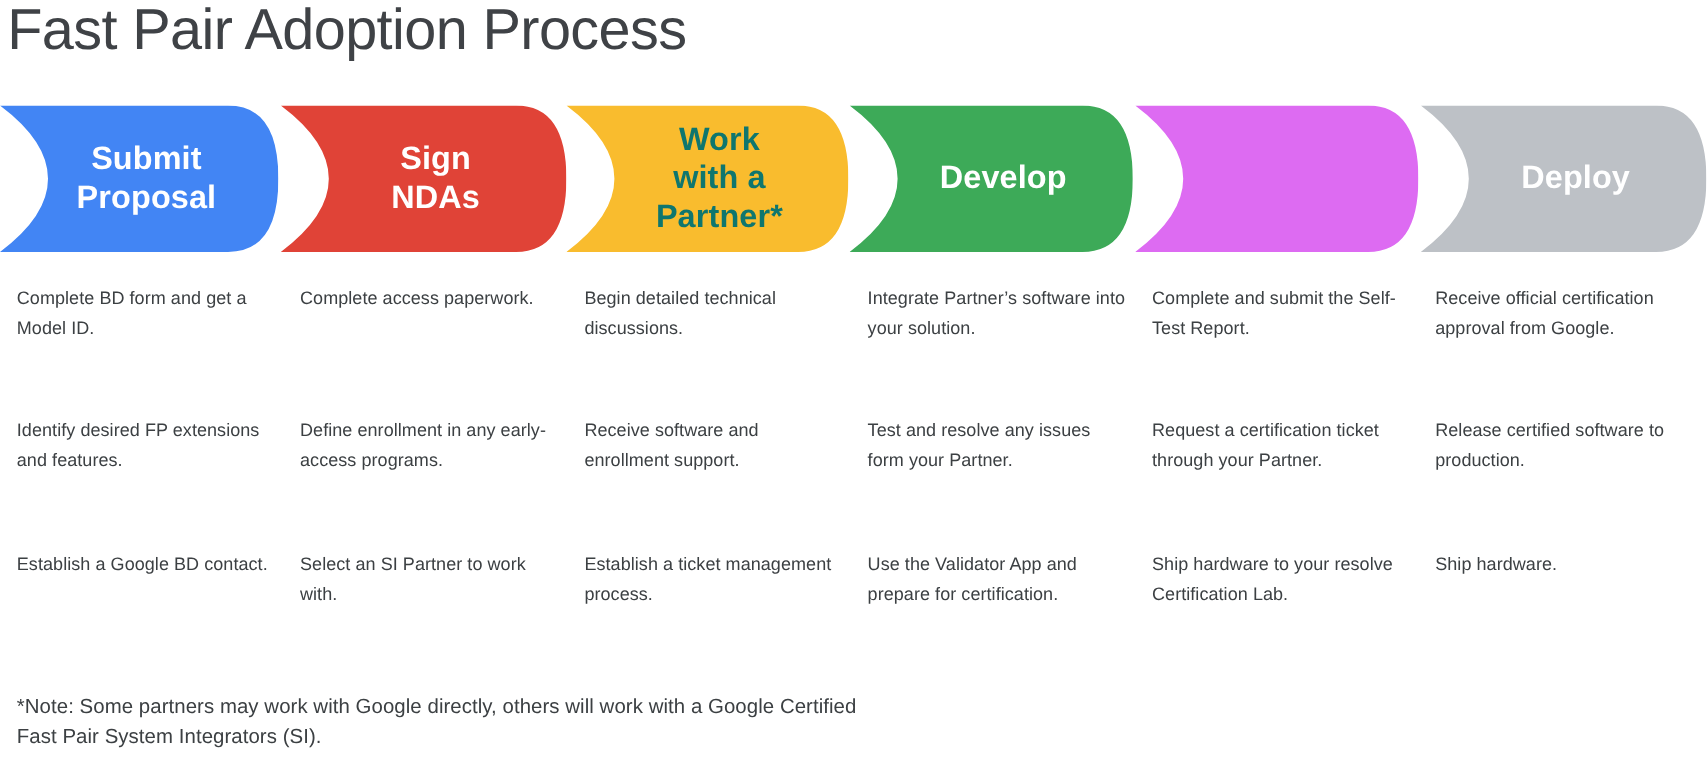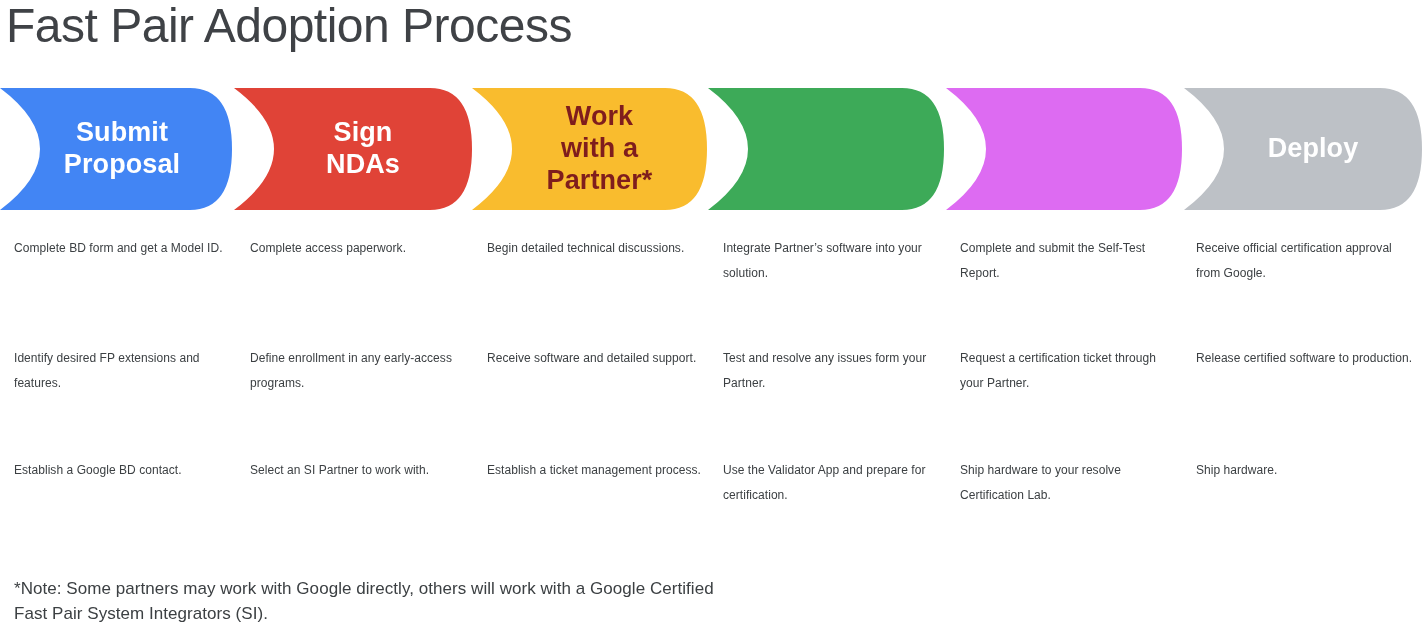--- a/index.html
+++ b/index.html
@@ -79,21 +79,21 @@
   .column {
     position: absolute;
     top: 0;
     width: 218px;
   }
   .column.indented { padding-left: 8px; width: 210px; }
   .step-row {
     position: absolute;
     left: 0;
     width: 100%;
-    font-size: 12px;
+    font-size: 15px;
     line-height: 25px;
     color: #3c4043;
     letter-spacing: 0.05px;
   }
   .row-0 { top: 0px; }
   .row-1 { top: 110px; }
   .row-2 { top: 222px; }
 
   
   .footnote {
@@ -128,29 +128,30 @@
       <path id="shape-0" d="M 0,0 L 190,0 Q 232,0 232,61 Q 232,122 190,122 L 0,122 Q 40,92 40,61 Q 40,30 0,0 Z" fill="#4285f4"></path>
     </svg>
     <div class="banner-label" style="color: rgb(255, 255, 255);">Submit
 Proposal</div>
   </div>
 
   <div class="banner" id="banner-2" style="left:472px;width:235px;">
     <svg class="banner-shape" viewBox="0 0 235 122" preserveAspectRatio="none">
       <path id="shape-2" d="M 0,0 L 193,0 Q 235,0 235,61 Q 235,122 193,122 L 0,122 Q 40,92 40,61 Q 40,30 0,0 Z" fill="#f9bc2e"></path>
     </svg>
-    <div class="banner-label" style="color: #7f1d1d;">Work
+    <div class="banner-label" style="color: #0f766e;">Work
 with a
 Partner*</div>
   </div>
 
   <div class="banner" id="banner-3" style="left:708px;width:236px;">
     <svg class="banner-shape" viewBox="0 0 236 122" preserveAspectRatio="none">
       <path id="shape-3" d="M 0,0 L 194,0 Q 236,0 236,61 Q 236,122 194,122 L 0,122 Q 40,92 40,61 Q 40,30 0,0 Z" fill="#3daa58"></path>
     </svg>
+    <div class="banner-label" style="color: rgb(255, 255, 255);">Develop</div>
   </div>
 
   <div class="banner" id="banner-4" style="left:946px;width:236px;">
     <svg class="banner-shape" viewBox="0 0 236 122" preserveAspectRatio="none">
       <path id="shape-4" d="M 0,0 L 194,0 Q 236,0 236,61 Q 236,122 194,122 L 0,122 Q 40,92 40,61 Q 40,30 0,0 Z" fill="#dd6bf2"></path>
     </svg>
   </div>
 
   <div class="banner" id="banner-5" style="left:1184px;width:238px;align-items:center;">
     <svg class="banner-shape" viewBox="0 0 238 122" preserveAspectRatio="none">
@@ -169,21 +170,21 @@
   </div>
 
   <div class="column" style="left:250px;">
     <div class="step-row row-0">Complete access paperwork.</div>
     <div class="step-row row-1">Define enrollment in any early-access programs.</div>
     <div class="step-row row-2">Select an SI Partner to work with.</div>
   </div>
 
   <div class="column" style="left:487px;">
     <div class="step-row row-0">Begin detailed technical discussions.</div>
-    <div class="step-row row-1">Receive software and detailed support.</div>
+    <div class="step-row row-1">Receive software and enrollment support.</div>
     <div class="step-row row-2">Establish a ticket management process.</div>
   </div>
 
   <div class="column" style="left:723px;">
     <div class="step-row row-0">Integrate Partner’s software into your solution.</div>
     <div class="step-row row-1">Test and resolve any issues form your Partner.</div>
     <div class="step-row row-2">Use the Validator App and prepare for certification.</div>
   </div>
 
   <div class="column" style="left:960px;">

